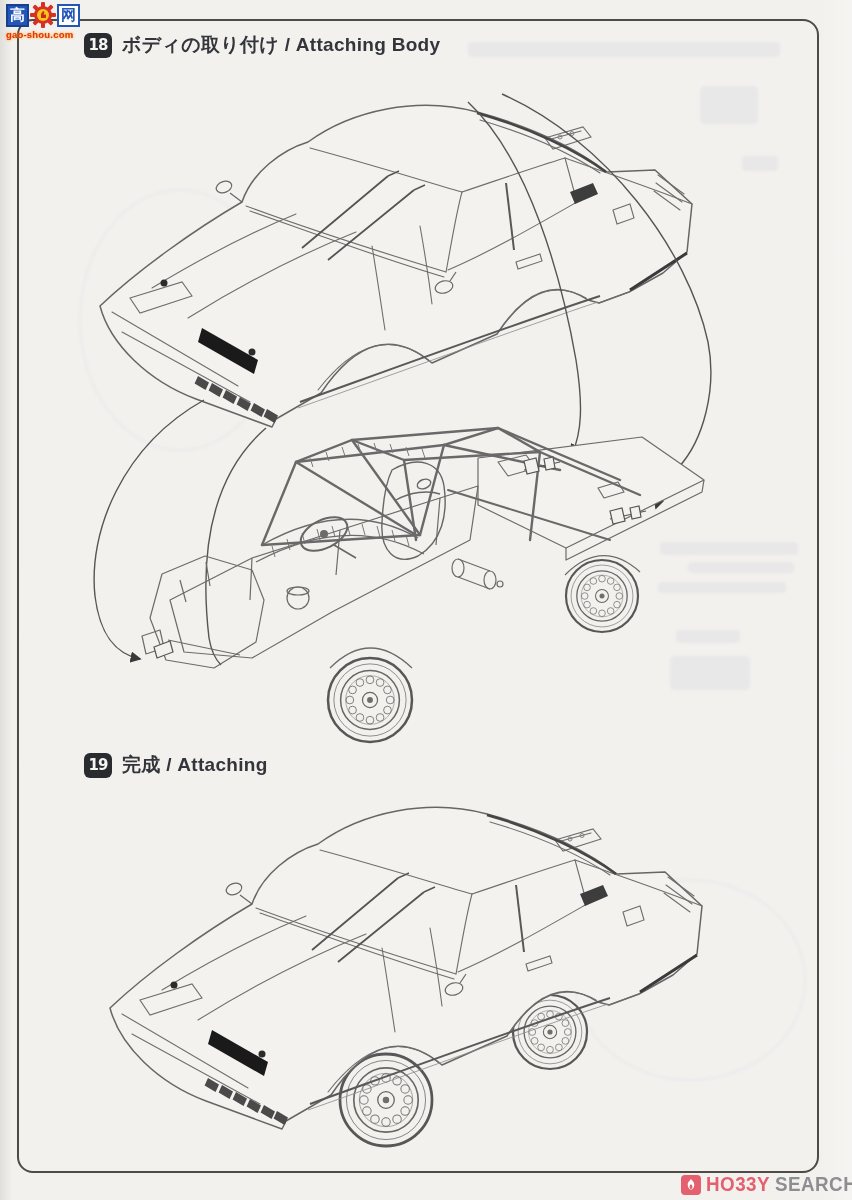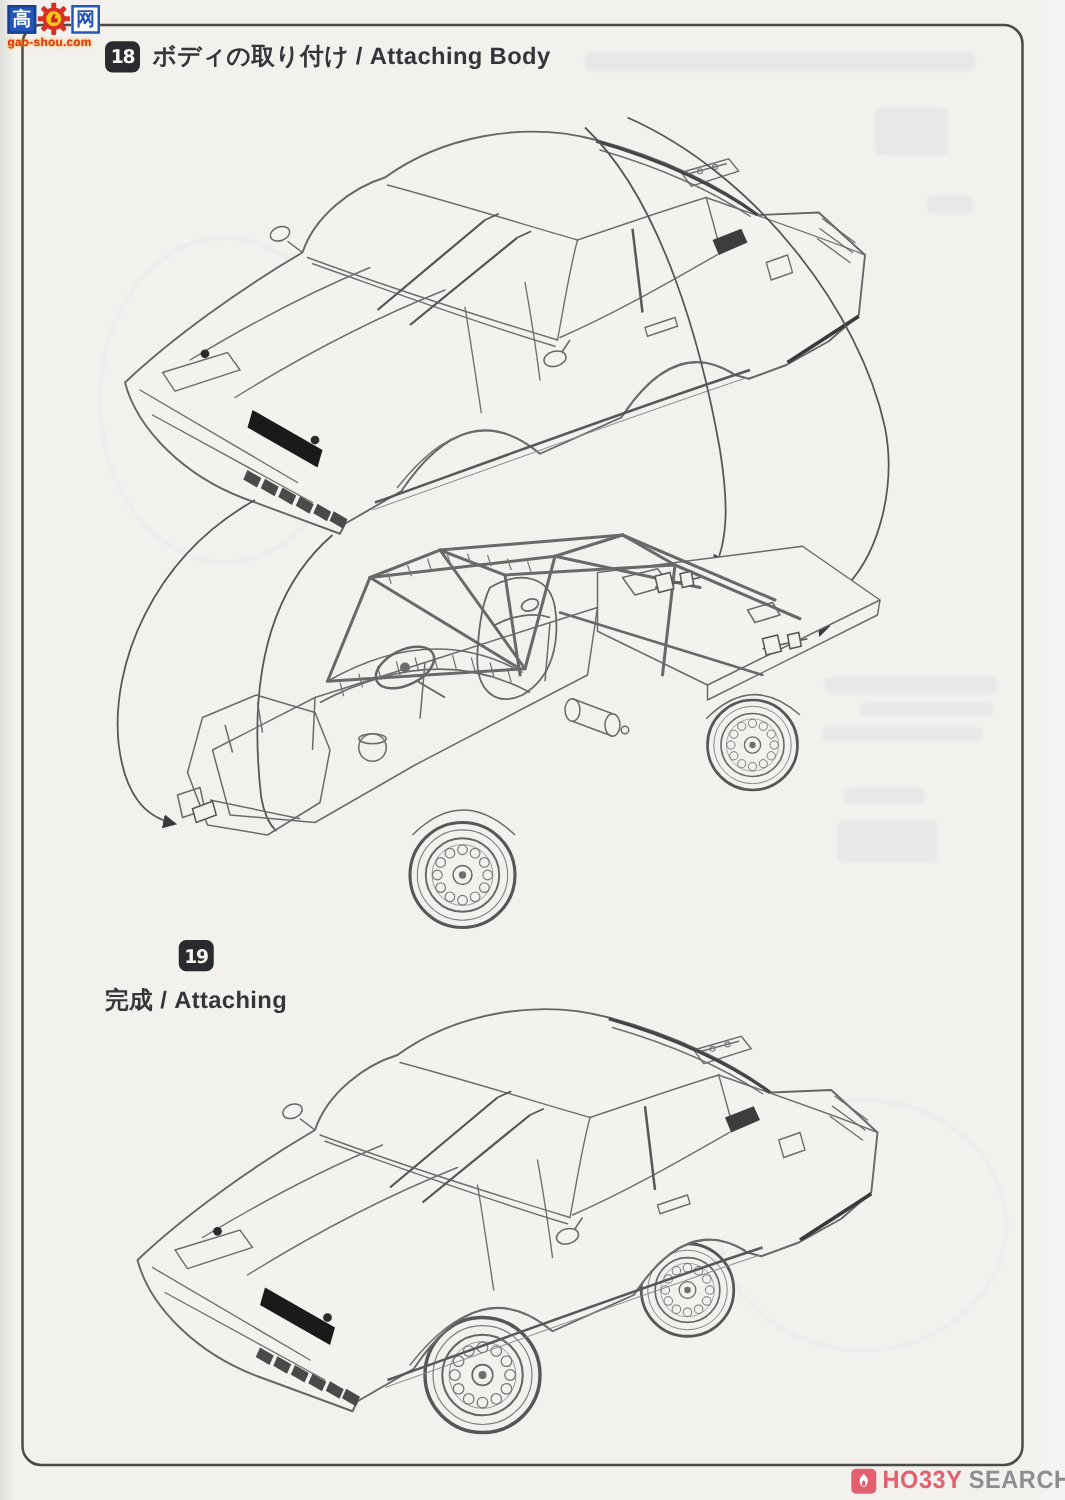--- a/index.html
+++ b/index.html
@@ -262,21 +262,21 @@
       <div class="wm-box b2">网</div>
     </div>
     <div class="wm-domain">gao-shou.com</div>
   </div>
 
   <div class="step-header" style="left:36px;top:32px;">
     <div class="step-badge">18</div>
     <div class="step-title">ボディの取り付け / Attaching Body</div>
   </div>
 
-  <div class="step-header" style="left:36px;top:752px;flex-direction:column;">
+  <div class="step-header" style="left:36px;top:752px;">
     <div class="step-badge">19</div>
     <div class="step-title">完成 / Attaching</div>
   </div>
 
   <div class="hs">
     <div class="hs-icon">
       <svg width="14" height="14" viewBox="0 0 14 14">
         <path d="M7,1 C8.6,3.2 10.6,4.2 10.2,7.4 C10,9.6 8.7,11.2 7,11.8 C5.3,11.2 4,9.6 3.8,7.4 C3.4,4.2 5.4,3.2 7,1 Z" fill="#fff"></path>
         <path d="M7,6 C7.9,7.1 8.6,7.6 8.4,9.2 C8.3,10.3 7.7,11 7,11.3 C6.3,11 5.7,10.3 5.6,9.2 C5.4,7.6 6.1,7.1 7,6 Z" fill="#e4606e"></path>
       </svg>

